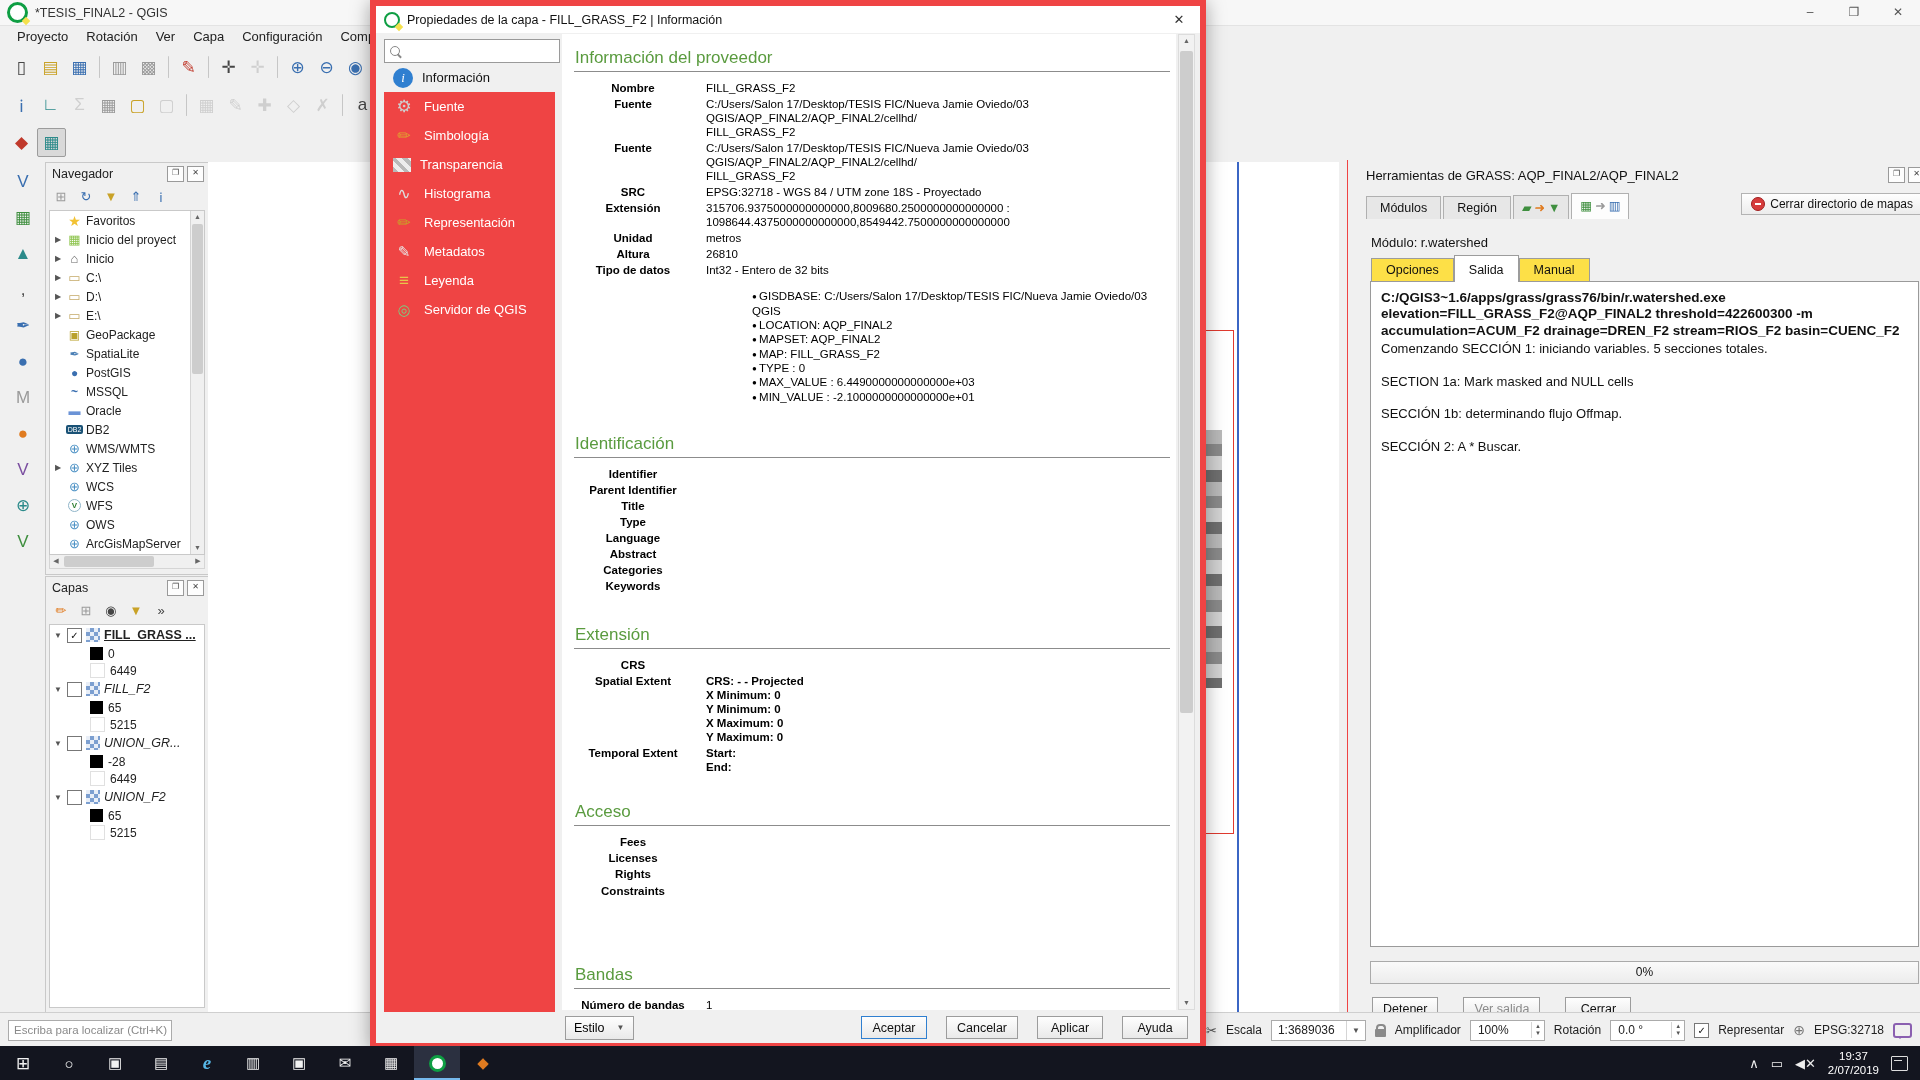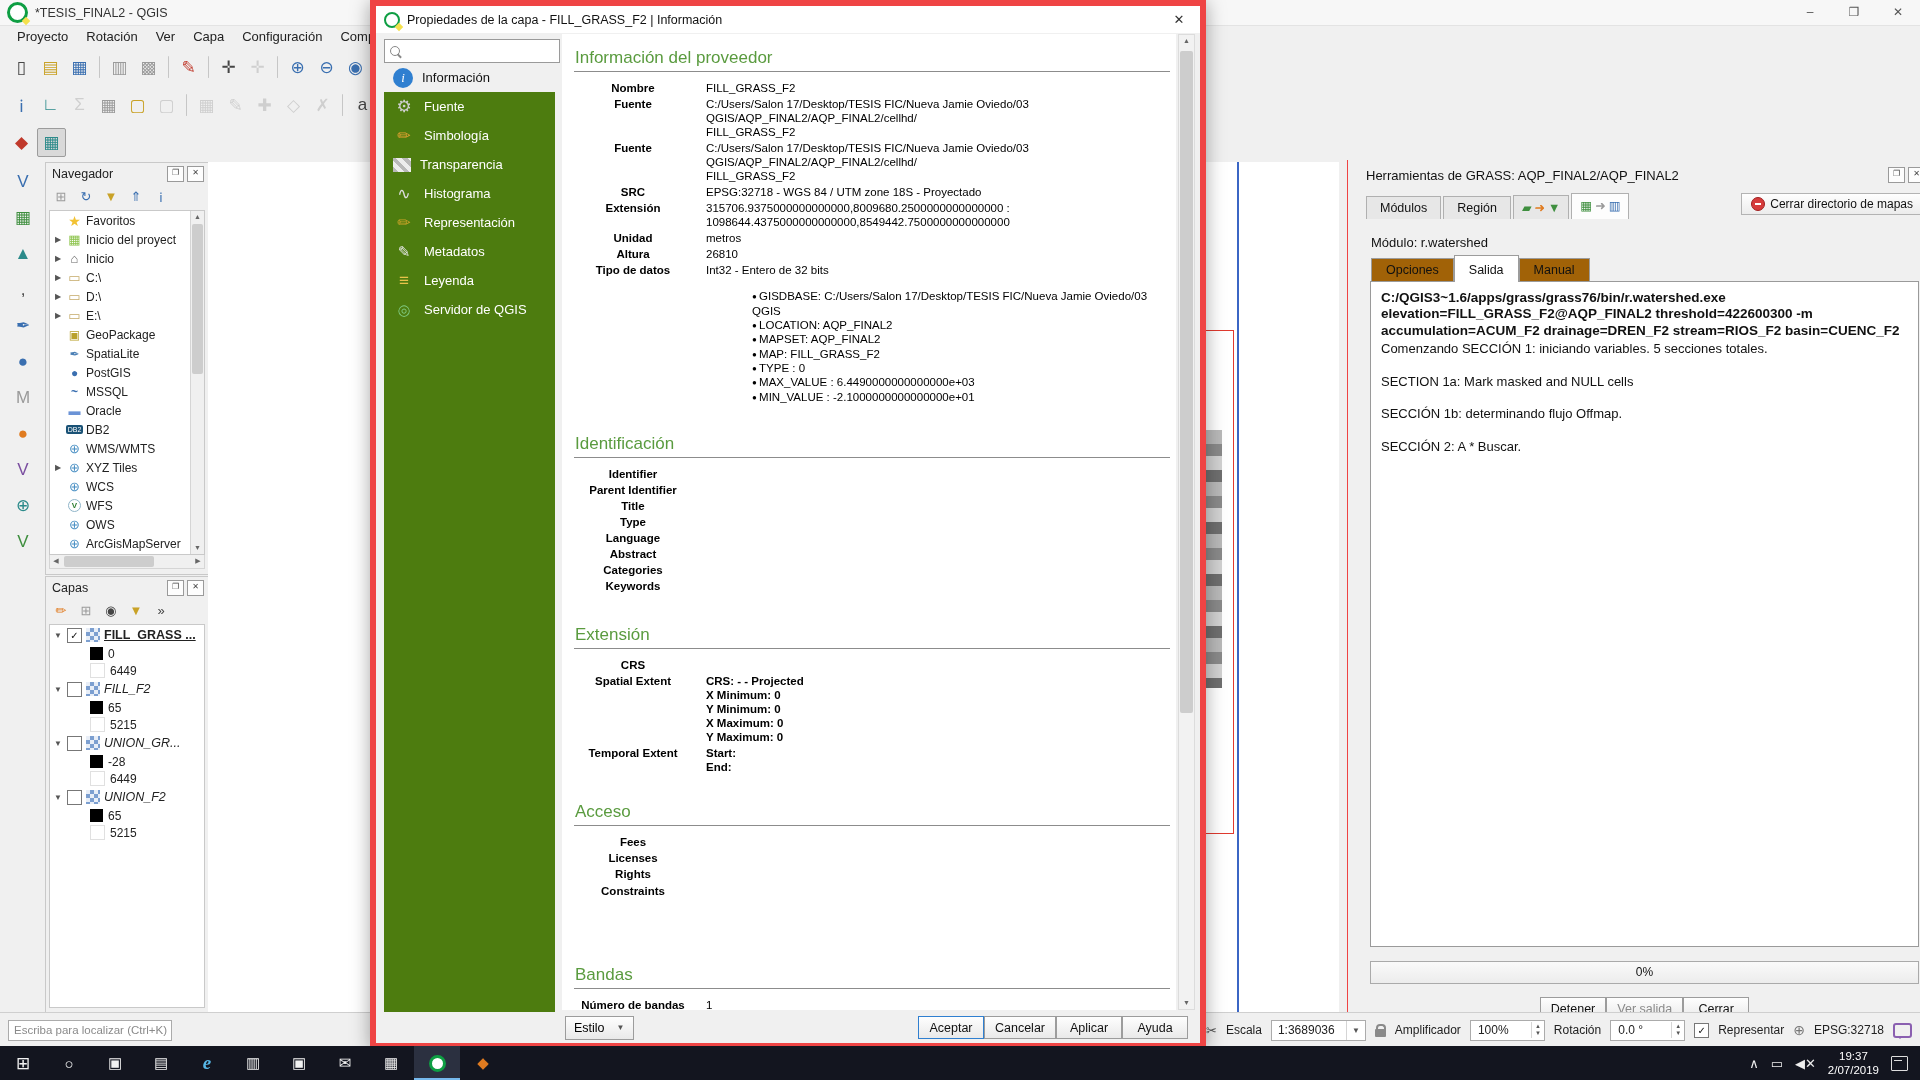--- a/index.html
+++ b/index.html
@@ -89,27 +89,27 @@
   .g-title .sp{flex:1;}
   .g-tabs{position:relative;height:27px;display:flex;align-items:flex-end;padding-left:8px;margin-top:4px;}
   .g-tab{padding:4px 13px;background:#e7e7e7;border:1px solid #b0b0b0;border-bottom:none;margin-right:2px;font-size:12.5px;display:flex;gap:3px;align-items:center;}
   .g-tab.icons{padding:4px 8px;}
   .g-tab.active{background:#fdfdfd;padding-bottom:6px;}
   .close-mapset{position:absolute;right:8px;top:1px;display:flex;align-items:center;gap:5px;border:1px solid #b3b3b3;background:linear-gradient(#fefefe,#ececec);padding:3px 9px;font-size:12px;}
   .stopdot{width:12px;height:12px;border-radius:50%;background:#d63c3c;border:1px solid #a02020;display:flex;align-items:center;justify-content:center;}
   .stopdot::before{content:"";width:6px;height:2px;background:#fff;}
   .g-module{margin:16px 0 8px 13px;font-size:13px;}
   .g-innertabs{display:flex;padding-left:13px;position:relative;z-index:2;}
-  .g-itab{padding:4px 14px;background:#a16207;border:1px solid #9c9c9c;border-bottom:none;font-size:12.5px;}
+  .g-itab{padding:4px 14px;background:#fde047;border:1px solid #9c9c9c;border-bottom:none;font-size:12.5px;}
   .g-itab.active{background:#fff;margin-top:-3px;padding-top:7px;margin-bottom:-1px;}
   .g-output{margin:0 12px;height:648px;background:#fff;border:1px solid #9a9a9a;padding:8px 10px;overflow:hidden;position:relative;z-index:1;}
   .g-cmd{font-weight:bold;font-size:13.5px;line-height:1.22;white-space:pre-wrap;word-break:break-word;}
   .g-rest{font-size:13px;line-height:1.25;white-space:pre-wrap;margin-top:2px;}
   .g-progress{margin:14px 12px 0;height:21px;border:1px solid #aaa;background:linear-gradient(#fafafa,#ececec);text-align:center;line-height:21px;font-size:12px;}
-  .g-buttons{display:flex;justify-content:center;gap:0;margin:13px 14px 0;}
+  .g-buttons{display:flex;justify-content:flex-start;gap:25px;margin:13px 14px 0;}
   .btn{min-width:66px;height:23px;border:1px solid #9c9c9c;background:linear-gradient(#fefefe,#e9e9e9);font-size:12.5px;font-family:inherit;display:inline-flex;align-items:center;justify-content:center;padding:0 10px;color:#111;}
   .btn.subtle{color:#8a8a8a;}
 
   
   .statusbar{position:absolute;left:0;top:1012px;width:1920px;height:34px;background:#f0f0f0;border-top:1px solid #cfcfcf;display:flex;align-items:center;font-size:12px;color:#222;z-index:5;}
   .locator{margin-left:8px;width:152px;height:19px;border:1px solid #ababab;background:#fff;display:flex;align-items:center;padding:0 5px;color:#8a8a8a;font-size:11.5px;white-space:nowrap;overflow:hidden;}
   .sb-right{margin-left:auto;display:flex;align-items:center;gap:9px;padding-right:8px;}
   .coordbox{width:62px;height:19px;border:1px solid #ababab;background:#fff;text-align:right;line-height:19px;padding:0 5px;}
   .combo{display:flex;align-items:center;border:1px solid #ababab;background:#fff;height:19px;}
   .combo .val{padding:0 6px;min-width:62px;}
@@ -124,21 +124,21 @@
   .sb-globe{font-size:14px;color:#777;}
   .scissors{font-size:13px;color:#555;}
 
   
   .dialog{position:absolute;left:370px;top:0;width:824px;height:1037px;background:#f0f0f0;border:6px solid #ef4444;box-shadow:0 2px 18px rgba(0,0,0,.35);z-index:50;}
   .d-title{height:27px;background:#fff;display:flex;align-items:center;gap:7px;padding-left:8px;font-size:12.5px;color:#111;}
   .d-close{margin-left:auto;width:42px;text-align:center;font-size:13px;color:#333;line-height:27px;}
   .d-search{position:absolute;left:8px;top:33px;width:169px;height:22px;background:#fff;border:1px solid #9a9a9a;display:flex;align-items:center;padding-left:5px;}
   .magloupe{width:8px;height:8px;border:1.5px solid #888;border-radius:50%;position:relative;}
   .magloupe::after{content:"";position:absolute;width:5px;height:1.5px;background:#888;transform:rotate(45deg);left:6px;top:8px;}
-  .d-sidebar{position:absolute;left:8px;top:57px;width:171px;bottom:31px;background:#4d7c0f;overflow:hidden;}
+  .d-sidebar{position:absolute;left:8px;top:57px;width:171px;bottom:31px;background:#ef4444;overflow:hidden;}
   .dsb-item{height:29px;display:flex;align-items:center;gap:9px;padding-left:9px;color:#fff;font-size:13px;}
   .dsb-item.active{background:#f0f0f0;color:#111;}
   .dsb-ic{width:22px;height:22px;flex:none;display:flex;align-items:center;justify-content:center;font-size:15px;}
   .dic-info{background:#2f7fd0;color:#fff;border-radius:50%;width:20px;height:20px;font-family:"Liberation Serif",serif;font-style:italic;font-size:13px;}
   .dic-info::before{content:"i";}
   .dic-source::before{content:"⚙";color:#cfcfcf;font-size:17px;}
   .dic-symbology::before{content:"✏";color:#e0a030;font-size:16px;}
   .dic-transparency{background:repeating-linear-gradient(45deg,#b9b9b9 0 4px,#ededed 4px 8px);width:18px;height:14px;}
   .dic-histogram::before{content:"∿";color:#ddd;font-size:16px;}
   .dic-rendering::before{content:"✏";color:#c9a227;font-size:16px;}
@@ -156,21 +156,21 @@
   .bullets li::before{content:"● ";font-size:8px;vertical-align:1px;}
   .mb34{margin-bottom:32px;}
   .mb28{margin-bottom:28px;}
   .mb55{margin-bottom:67px;}
   .bands-count{margin:2px 0 12px 0;}
   .d-scroll{position:absolute;right:5px;top:28px;width:15px;bottom:33px;background:#f2f2f2;border:1px solid #dcdcdc;}
   .d-thumb{position:absolute;left:1px;right:1px;top:16px;height:68%;background:#cdcdcd;border-radius:2px;}
   .d-footer{position:absolute;left:0;right:0;bottom:0;height:31px;display:flex;align-items:center;padding:0 12px;gap:11px;background:#f0f0f0;}
   .estilo-btn{display:flex;align-items:center;gap:12px;border:1px solid #9c9c9c;background:linear-gradient(#fefefe,#e9e9e9);height:22px;padding:0 8px;font-size:12.5px;}
   .estilo-btn .da{font-size:8px;color:#555;}
-  .f-right{margin-left:auto;display:flex;gap:0;}
+  .f-right{margin-left:auto;display:flex;gap:19px;}
   .btn.primary{border:1px solid #2f7fd0;}
 
   
   .taskbar{position:absolute;left:0;top:1046px;width:1920px;height:34px;background:#13151f;display:flex;align-items:center;z-index:99;color:#fff;}
   .tb-app{width:46px;height:34px;display:flex;align-items:center;justify-content:center;font-size:15px;color:#f2f2f2;position:relative;flex:none;}
   .tb-app.start-g{font-size:17px;}
   .tb-app.appactive{background:#2b3040;box-shadow:inset 0 -2px 0 #76b9ed;}
   .qgis-mini{width:11px;height:11px;border:3px solid #0e9e43;border-radius:50%;background:#fff;}
   .tray{margin-left:auto;display:flex;align-items:center;gap:12px;padding-right:12px;}
   .tray-ic{font-size:13px;color:#eee;}

